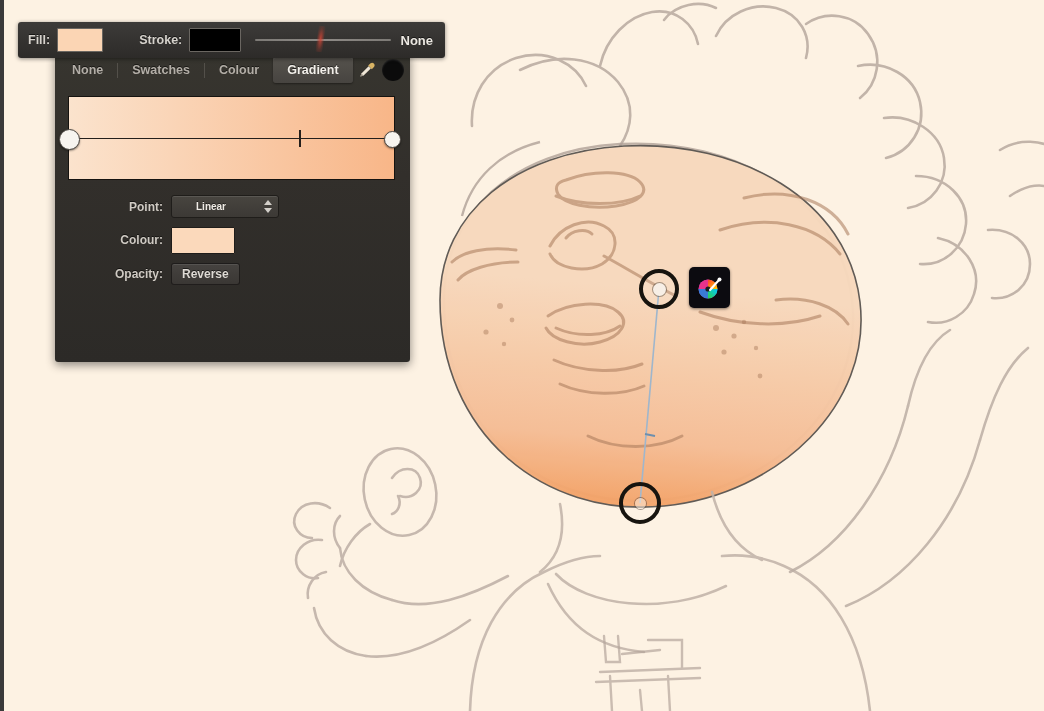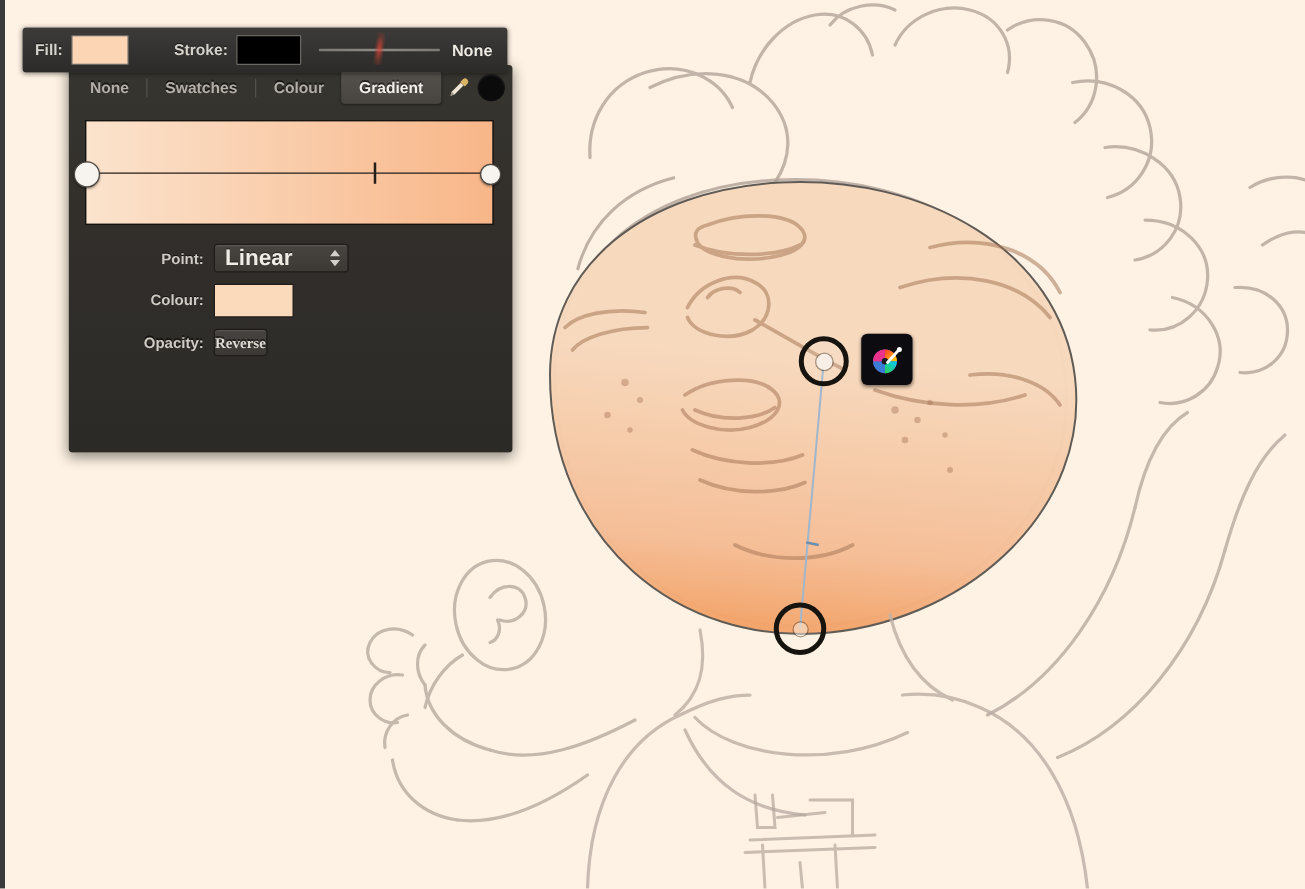--- a/index.html
+++ b/index.html
@@ -46,21 +46,21 @@
   .palette-btn{
     position:absolute;left:689px;top:267px;width:41px;height:41px;
     border-radius:5px;background:#0c0b10;
     box-shadow:0 1px 3px rgba(0,0,0,.5);
     display:flex;align-items:center;justify-content:center;
     cursor:pointer;
   }
 
   
   .topbar{
-    position:absolute;left:18px;top:22px;width:388px;height:36px;
+    position:absolute;left:18px;top:22px;width:427px;height:36px;
     background:linear-gradient(180deg,#3d3b39 0%,#343230 55%,#2d2b29 100%);
     border-radius:3px;
     box-shadow:0 1px 4px rgba(0,0,0,.45);
     display:flex;align-items:center;
     padding:0 10px;box-sizing:border-box;
     z-index:6;
   }
   .tb-label{
     color:#d6d2cc;font-size:12.5px;font-weight:bold;
     text-shadow:0 -1px 0 rgba(0,0,0,.6);
@@ -167,21 +167,21 @@
   .w-grad{width:96px;}
 
   .select{
     position:relative;margin-left:8px;height:23px;
     background:linear-gradient(180deg,#484540,#3c3935);
     border:1px solid #1f1d1a;border-radius:3px;
     box-shadow:inset 0 1px 0 rgba(255,255,255,.1);
     display:flex;align-items:center;cursor:pointer;box-sizing:border-box;
   }
   .select .val{
-    color:#efebe5;font-size:18px;font-weight:bold;padding-left:8px;
+    color:#efebe5;font-size:10px;font-weight:bold;padding-left:24px;
     text-shadow:0 -1px 0 rgba(0,0,0,.5);white-space:nowrap;
   }
   .stepper{
     position:absolute;right:6px;top:50%;margin-top:-9px;
     width:9px;height:18px;display:flex;flex-direction:column;
     align-items:center;justify-content:center;gap:3px;
   }
   .stepper .up,.stepper .dn{
     width:0;height:0;border-left:4px solid transparent;border-right:4px solid transparent;
   }
@@ -209,21 +209,21 @@
   .btn{
     height:22px;line-height:21px;padding:0 12px;margin-left:8px;
     color:#dedad4;font-size:12px;font-weight:bold;
     text-shadow:0 -1px 0 rgba(0,0,0,.55);
     background:linear-gradient(180deg,#464340,#3a3734);
     border:1px solid rgba(28,26,24,.9);border-radius:3px;
     box-shadow:inset 0 1px 0 rgba(255,255,255,.09);
     cursor:pointer;white-space:nowrap;box-sizing:border-box;
   }
   .btn.disabled{color:#7d7872;text-shadow:none;background:linear-gradient(180deg,#3c3936,#353230);cursor:default;}
-  .btn.wide{padding:0 0;font-family:Liberation Serif, serif;}
+  .btn.wide{padding:0 10px;}
 
   .right-pair{margin-left:auto;display:flex;align-items:center;padding-right:14px;}
 </style>
 </head>
 <body>
 
 <div id="root">
 
   <div class="canvas">
     <svg class="canvas-svg" viewBox="0 0 1044 711">

